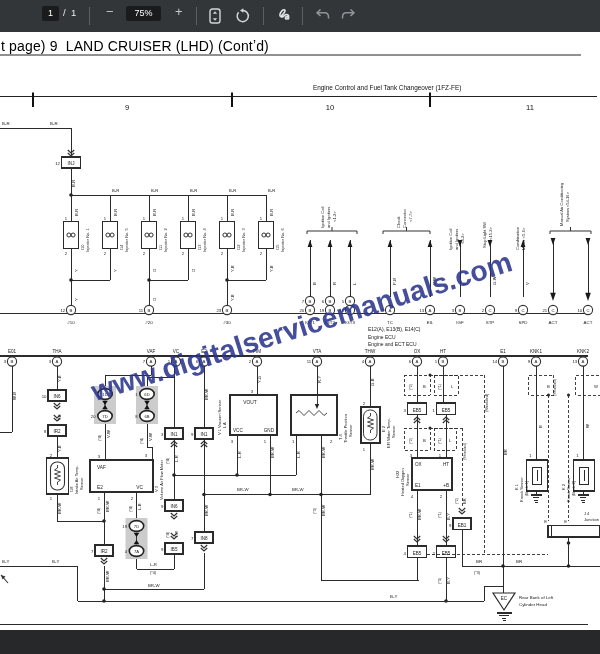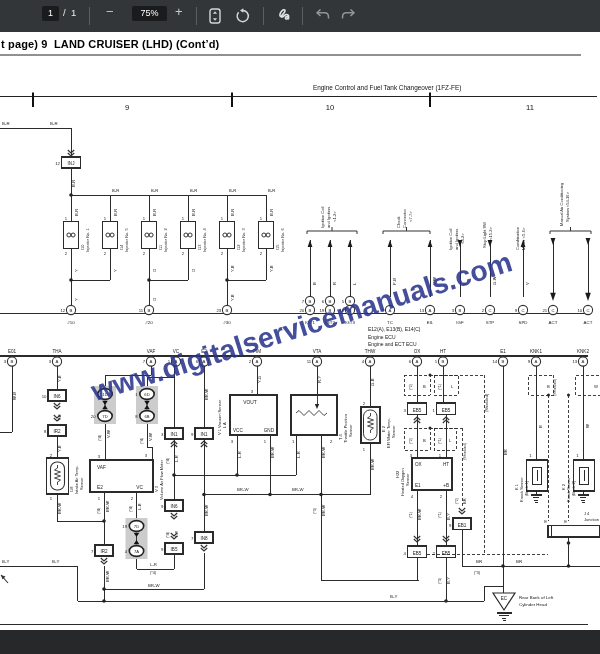--- a/index.html
+++ b/index.html
@@ -5,35 +5,35 @@
   html,body { margin:0; padding:0; }
   body { width:600px; height:654px; overflow:hidden; background:#fff;
          font-family:"Liberation Sans", sans-serif; position:relative; }
   .toolbar { position:absolute; left:0; top:0; width:600px; height:32px;
         background:#333639; display:flex; align-items:center; color:#e8eaed; }
   .tbox { background:#191b1c; color:#fff; font-size:9px; text-align:center;
         border-radius:2px; }
   .sep { width:1px; height:18px; background:#5c5f62; }
   .ticon { color:#c7cacd; }
   .page { position:absolute; left:0; top:32px; width:600px; height:599px; background:#fff; }
-  .hdr { position:absolute; left:1px; top:38px; font-size:11px; color:#000;
-        letter-spacing:0.15px;font-weight:bold; }
+  .hdr { position:absolute; left:1px; top:38px; font-size:14px; color:#000;
+        letter-spacing:0.15px; }
   .wm { position:absolute; left:92px; top:376px; height:32px; line-height:32px;
         text-align:left; font-size:28.6px; font-weight:bold; color:rgba(40,52,140,0.87);
         transform:rotate(-17.4deg); transform-origin:0 50%; white-space:nowrap; }
   .bbar { position:absolute; left:0; top:630px; width:600px; height:24px; background:#26282a; }
 </style>
 </head>
 <body>
 <div class="toolbar">
   <div class="tbox" style="position:absolute;left:42px;top:6px;width:17px;height:15px;line-height:15px;">1</div>
   <div style="position:absolute;left:63px;top:7px;font-size:9.5px;color:#e8eaed;">/&nbsp;&nbsp;1</div>
   <div class="sep" style="position:absolute;left:89px;top:7px;"></div>
   <div class="ticon" style="position:absolute;left:106px;top:4px;font-size:13px;">−</div>
-  <div class="tbox" style="position:absolute;left:132px;top:6px;width:35px;height:15px;line-height:15px;">75%</div>
+  <div class="tbox" style="position:absolute;left:126px;top:6px;width:35px;height:15px;line-height:15px;">75%</div>
   <div class="ticon" style="position:absolute;left:175px;top:4px;font-size:13px;">+</div>
   <div class="sep" style="position:absolute;left:196px;top:7px;"></div>
   <svg style="position:absolute;left:208px;top:8px;" width="14" height="16" viewBox="0 0 14 16">
     <rect x="2" y="1" width="10" height="14" rx="2.2" fill="none" stroke="#d3d6d9" stroke-width="1.4"></rect>
     <polygon points="7,3.2 4.9,5.8 9.1,5.8" fill="#d3d6d9"></polygon>
     <polygon points="7,12.8 4.9,10.2 9.1,10.2" fill="#d3d6d9"></polygon>
   </svg>
   <svg style="position:absolute;left:235px;top:8px;" width="16" height="16" viewBox="0 0 16 16">
     <path d="M 3.6 4.2 A 5.6 5.6 0 1 0 7.6 2.4" fill="none" stroke="#d3d6d9" stroke-width="1.5"></path>
     <polygon points="8.4,0.2 8.4,4.8 4.9,2.5" fill="#d3d6d9"></polygon>

